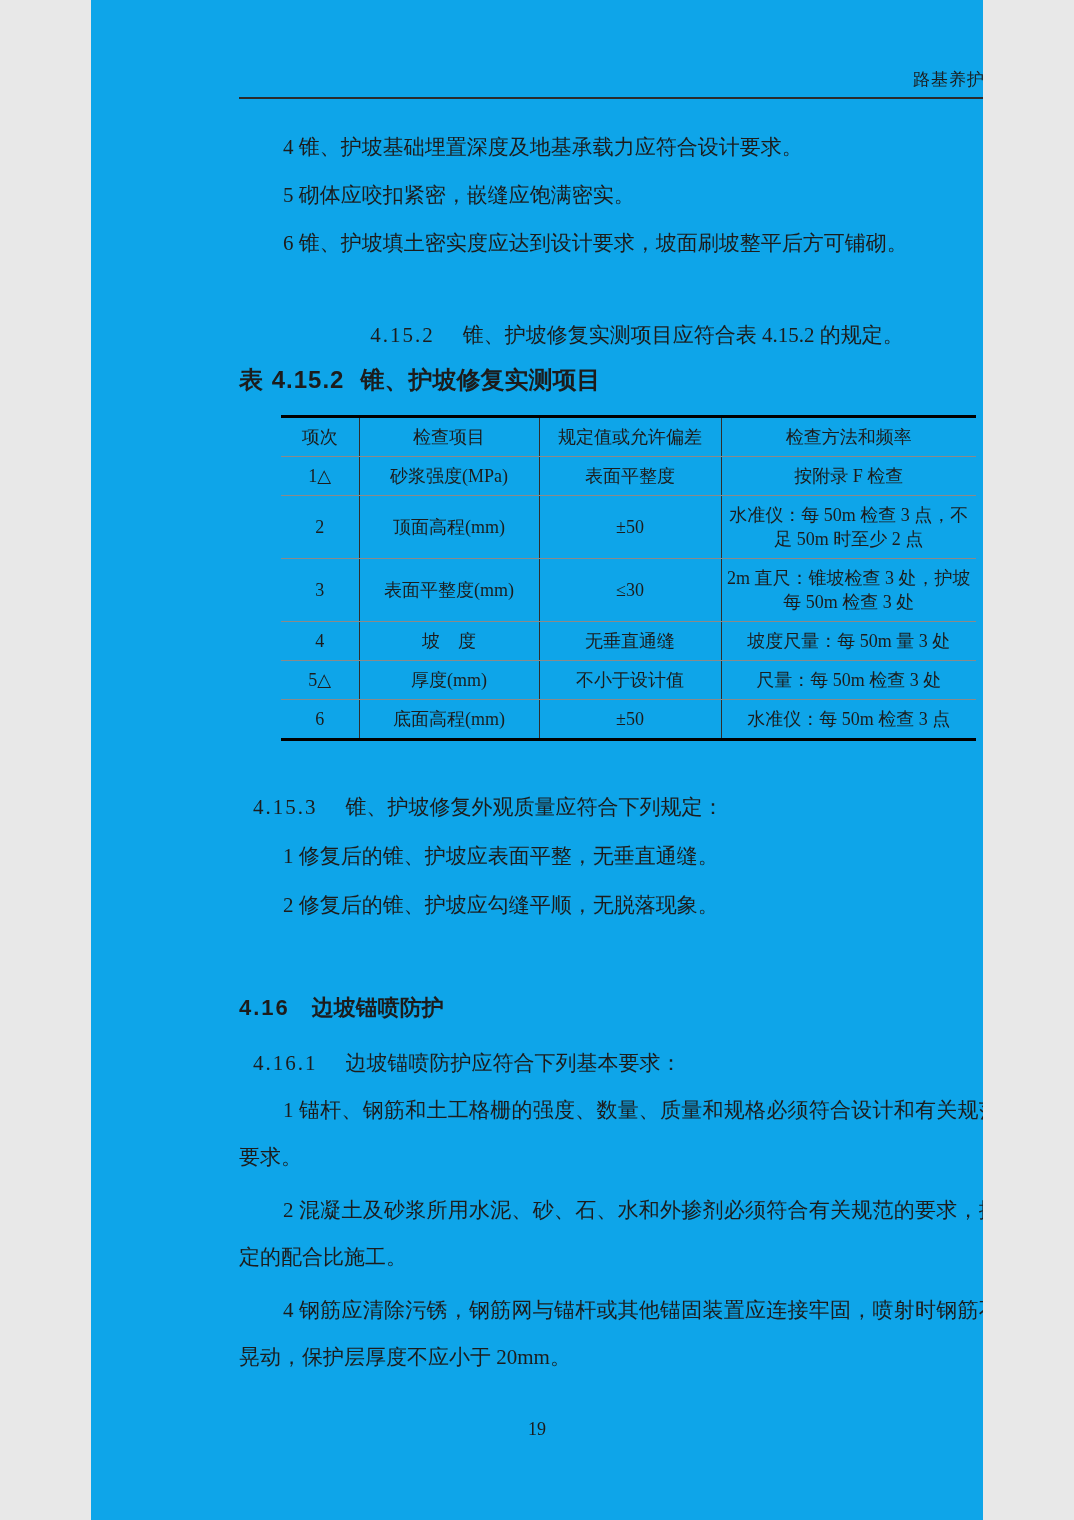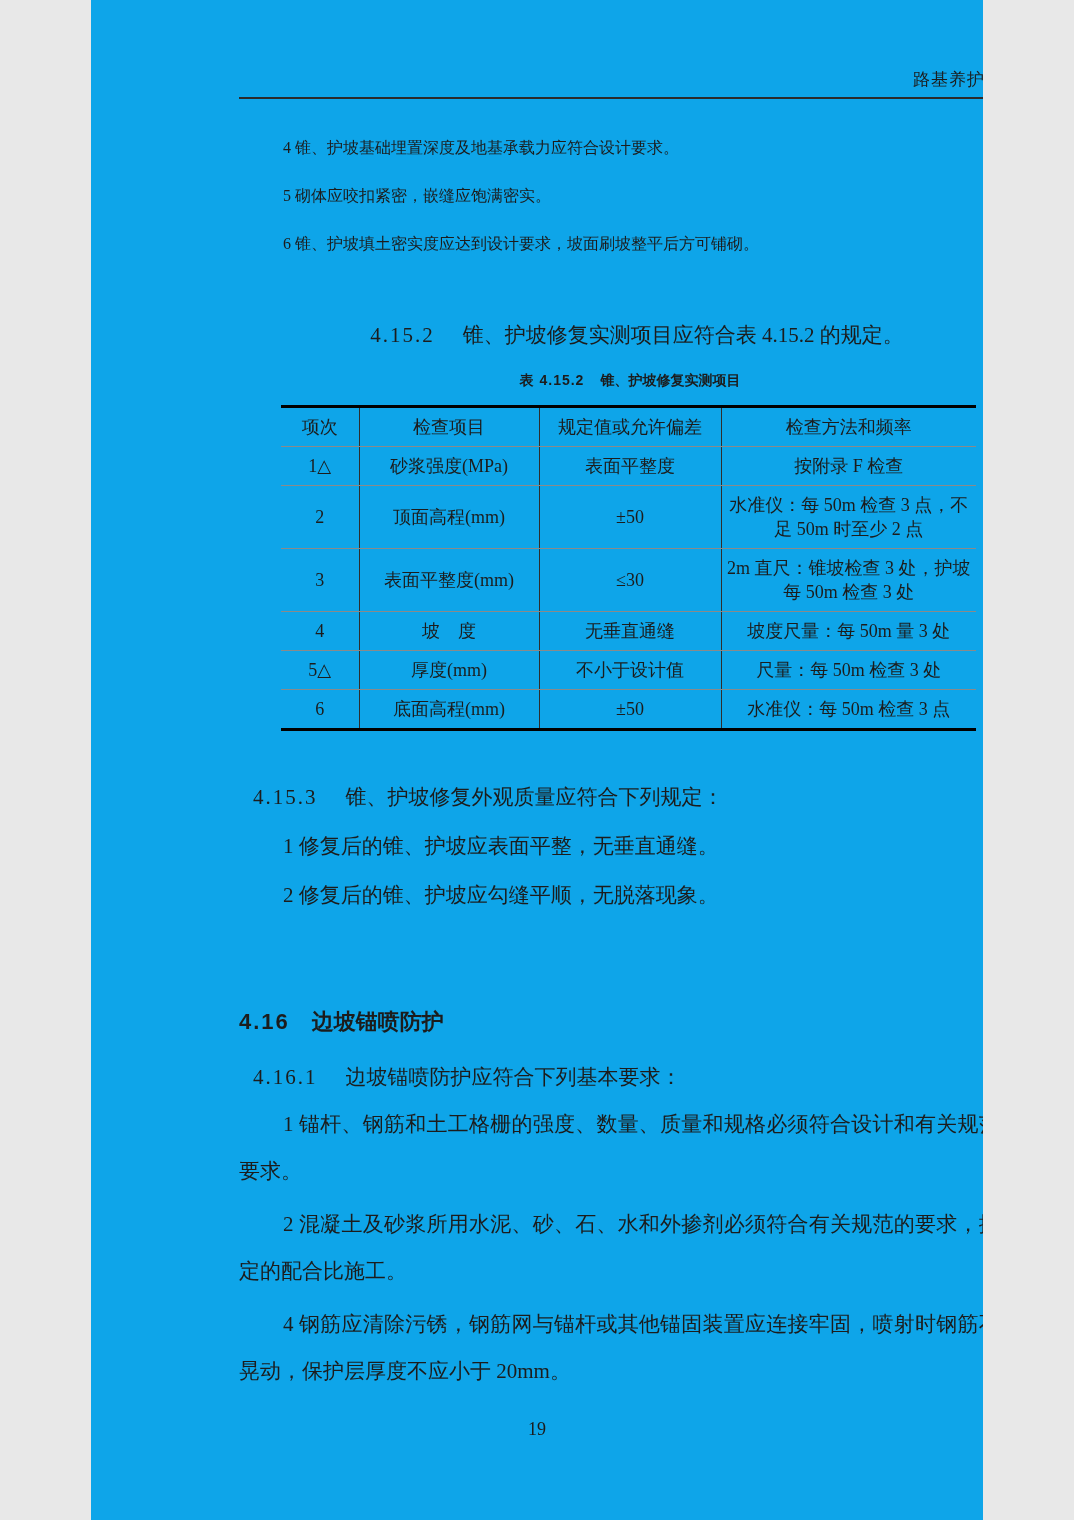--- a/index.html
+++ b/index.html
@@ -19,38 +19,38 @@
     text-align:right;
     padding-bottom:7px;
     font-size:17px;line-height:20px;
     letter-spacing:1px;
   }
   
   .content{
     position:absolute;top:136px;left:148px;width:782px;
   }
   .intro-item{
-    font-size:16px;line-height:23px;
+    font-size:21px;line-height:23px;
     margin:0 0 25px 0;
     text-indent:44px;
     text-align:justify;
   }
   .sec-heading{
     font-size:21px;line-height:24px;
     margin:0;padding-left:14px;
     white-space:nowrap;
   }
   .sec-heading .sec-num{margin-right:28px;letter-spacing:2px;}
   .h4152{margin-top:68px;text-align:center;}
   .table-caption{
     margin-top:22px;
-    text-align:center;
+    text-align:left;
     font-family:"Liberation Sans","DejaVu Sans",sans-serif;
     font-weight:bold;
-    font-size:14px;line-height:22px;
+    font-size:24px;line-height:22px;
   }
   .table-caption .cap-num{margin-right:16px;letter-spacing:1px;}
   
   .spec-table{
     margin:12px auto 0 42px;
     width:695px;
     border-collapse:collapse;
     border-top:3px solid #000;
     border-bottom:3px solid #000;
     font-size:18px;
@@ -66,21 +66,21 @@
   .spec-table th+th,.spec-table td+td{border-left:1px solid #2e2e2e;}
   .spec-table tbody tr:last-child td{border-bottom:none;}
   .h4153{margin-top:54px;}
   .list-item{
     font-size:21px;line-height:23px;
     margin:26px 0 0 0;
     text-indent:44px;
     text-align:justify;
   }
   .h416{
-    margin-top:102px;padding-left:0;
+    margin-top:78px;padding-left:0;
     font-family:"Liberation Sans","DejaVu Sans",sans-serif;
     font-weight:bold;
     font-size:22px;line-height:26px;
   }
   .h416 .sec-num{margin-right:22px;}
   .h4161{margin-top:30px;}
   .body-paras{margin-top:12px;}
   .body-para{
     font-size:21px;
     line-height:47px;

